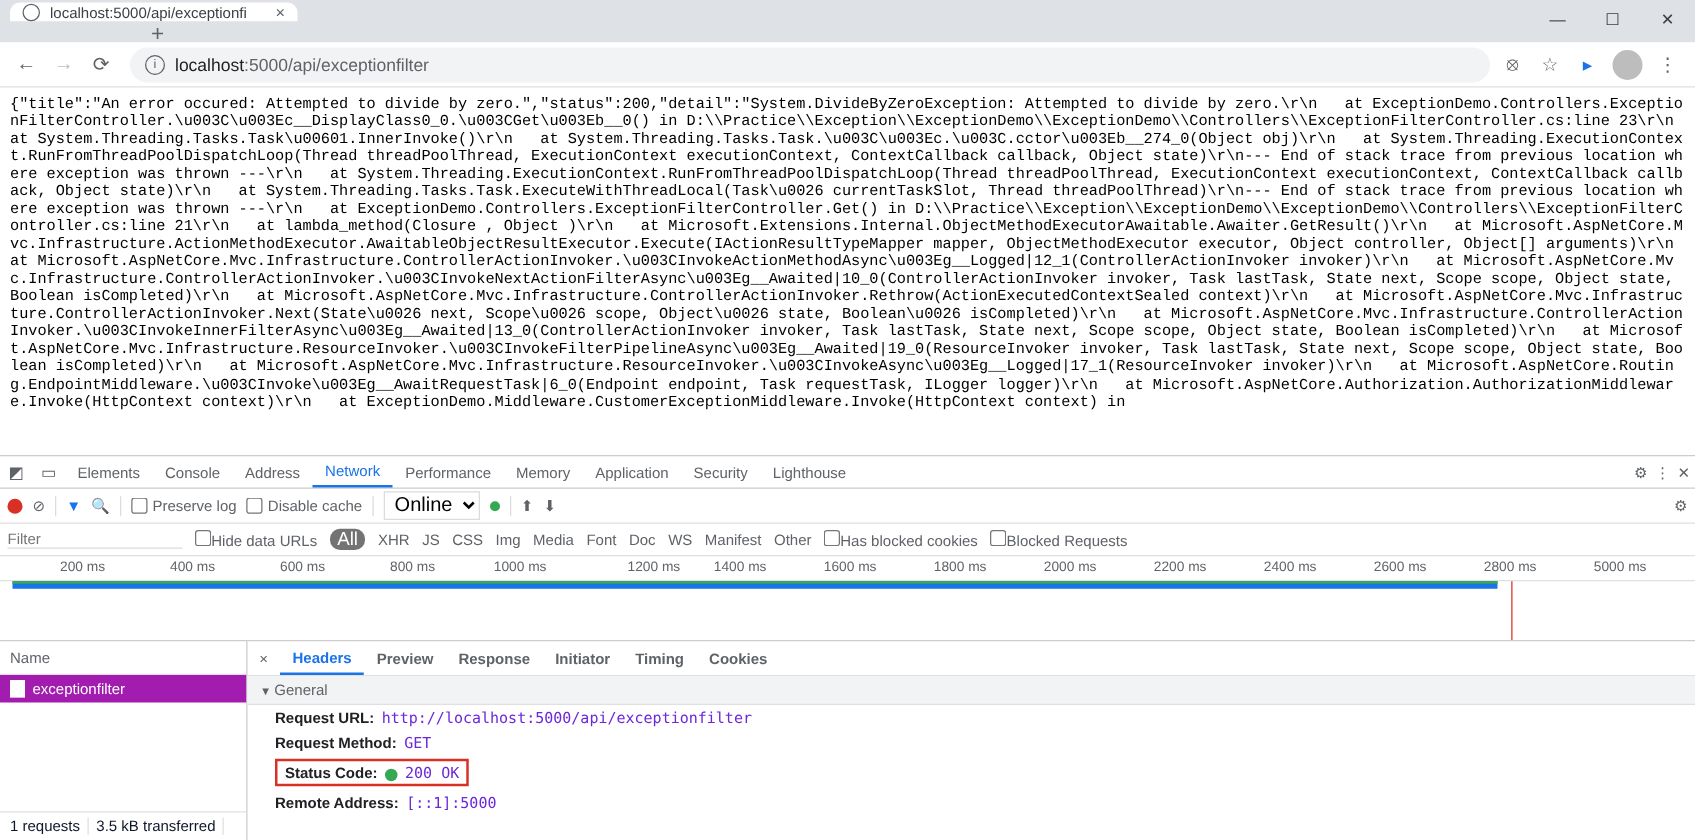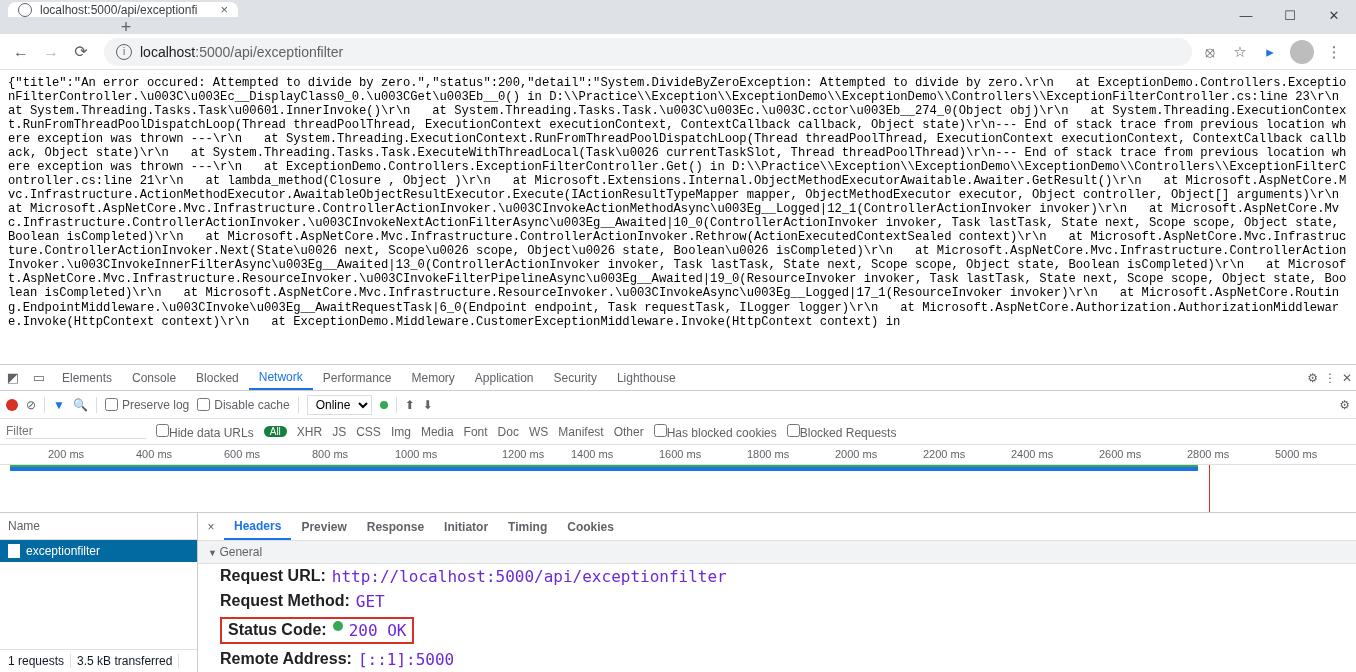--- a/index.html
+++ b/index.html
@@ -26,48 +26,48 @@
 .devtools { flex: 1; display: flex; flex-direction: column; border-top: 1px solid #ccc; }
 .dt-tabs { height: 26px; display: flex; align-items: center; border-bottom: 1px solid #ccc; font-size: 12px; color: #5f6368; }
 .dt-tabs .dt-icon { width: 26px; height: 26px; display: flex; align-items: center; justify-content: center; font-size: 13px; cursor: pointer; }
 .dt-tabs .dt-tab { padding: 0 10px; height: 100%; display: flex; align-items: center; cursor: pointer; }
 .dt-tabs .dt-tab.active { color: #1a73e8; border-bottom: 2px solid #1a73e8; }
 .dt-tabs .dt-right { margin-left: auto; display: flex; align-items: center; padding-right: 4px; gap: 6px; }
 .dt-toolbar { height: 28px; display: flex; align-items: center; border-bottom: 1px solid #e0e0e0; font-size: 12px; color: #5f6368; padding: 0 6px; gap: 8px; }
 .dt-toolbar .rec { width: 12px; height: 12px; border-radius: 50%; background: #d93025; }
 .dt-toolbar .sep { width: 1px; height: 16px; background: #dadce0; }
 .dt-toolbar label { display: flex; align-items: center; gap: 4px; }
-.dt-toolbar select { border: 1px solid #dadce0; background: #fff; font-size: 12px; padding: 1px 4px; }
+.dt-toolbar select { border: 1px solid #dadce0; background: #fff; font-size: 16px; padding: 1px 4px; }
 .dt-toolbar .online-dot { width: 8px; height: 8px; border-radius: 50%; background: #34a853; }
 .dt-filter { height: 26px; display: flex; align-items: center; border-bottom: 1px solid #e0e0e0; font-size: 12px; color: #5f6368; padding: 0 6px; gap: 10px; }
 .dt-filter input[type=text] { border: none; border-bottom: 1px solid #dadce0; font-size: 12px; width: 140px; outline: none; }
-.pill { background: #15803d; color: #fff; border-radius: 8px; padding: 0 6px; font-size: 10px; }
+.pill { background: #737373; color: #fff; border-radius: 8px; padding: 0 6px; font-size: 15px; }
 .timeline-header { height: 20px; border-bottom: 1px solid #e0e0e0; position: relative; font-size: 11px; color: #5f6368; }
 .timeline-header .tick { position: absolute; top: 3px; }
 .timeline-body { height: 48px; border-bottom: 1px solid #ccc; position: relative; }
 .timeline-bar { position: absolute; top: 0; left: 10px; right: 158px; height: 6px; background: #1a73e8; border-top: 2px solid #34a853; }
 .timeline-marker { position: absolute; top: 0; bottom: 0; width: 1px; background: #d93025; right: 146px; }
 .dt-main { flex: 1; display: flex; }
 .req-list { width: 198px; border-right: 1px solid #ccc; display: flex; flex-direction: column; font-size: 12px; }
 .req-header { padding: 6px 8px; border-bottom: 1px solid #e0e0e0; color: #5f6368; }
-.req-item { padding: 4px 8px; background: #0369a1; color: #fff; display: flex; align-items: center; gap: 6px; }
+.req-item { padding: 4px 8px; background: #a21caf; color: #fff; display: flex; align-items: center; gap: 6px; }
 .req-item .doc-icon { width: 12px; height: 14px; background: #fff; border: 1px solid rgba(255,255,255,0.6); }
 .req-status { margin-top: auto; border-top: 1px solid #e0e0e0; padding: 4px 8px; color: #0f172a; display: flex; gap: 6px; }
 .req-status span { border-right: 1px solid #e0e0e0; padding-right: 6px; }
 .req-detail { flex: 1; display: flex; flex-direction: column; }
 .detail-tabs { height: 28px; display: flex; align-items: center; border-bottom: 1px solid #e0e0e0; font-size: 12px; color: #5f6368; }
 .detail-tabs .close-x { width: 26px; text-align: center; cursor: pointer; }
 .detail-tabs .dtab { padding: 0 10px; height: 100%; display: flex; align-items: center; cursor: pointer; font-weight: bold; }
 .detail-tabs .dtab.active { color: #1a73e8; border-bottom: 2px solid #1a73e8; }
 .section-hdr { background: #f1f3f4; padding: 4px 10px; font-size: 12px; color: #5f6368; border-bottom: 1px solid #e0e0e0; }
 .section-hdr::before { content: "▼ "; font-size: 9px; }
-.kv { padding: 3px 22px; font-size: 16px; display: flex; gap: 6px; }
+.kv { padding: 3px 22px; font-size: 12px; display: flex; gap: 6px; }
 .kv .k { font-weight: 600; color: #202124; }
 .kv .v { color: #6d28d9; font-family: Consolas, monospace; }
-.status-row { display: inline-flex; align-items: flex-start; gap: 6px; }
+.status-row { display: inline-flex; align-items: flex-end; gap: 6px; }
 .status-dot { width: 10px; height: 10px; border-radius: 50%; background: #34a853; }
 .highlight-box { border: 2px solid #d93025; padding: 2px 6px; display: inline-flex; }
 </style>
 </head>
 <body>
 
 <div class="titlebar">
   <div class="tab-strip">
     <div class="tab">
       <span class="favicon"></span>
@@ -103,21 +103,21 @@
 </div>
 
 <div class="content">{"title":"An error occured: Attempted to divide by zero.","status":200,"detail":"System.DivideByZeroException: Attempted to divide by zero.\r\n   at ExceptionDemo.Controllers.ExceptionFilterController.\u003C\u003Ec__DisplayClass0_0.\u003CGet\u003Eb__0() in D:\\Practice\\Exception\\ExceptionDemo\\ExceptionDemo\\Controllers\\ExceptionFilterController.cs:line 23\r\n   at System.Threading.Tasks.Task\u00601.InnerInvoke()\r\n   at System.Threading.Tasks.Task.\u003C\u003Ec.\u003C.cctor\u003Eb__274_0(Object obj)\r\n   at System.Threading.ExecutionContext.RunFromThreadPoolDispatchLoop(Thread threadPoolThread, ExecutionContext executionContext, ContextCallback callback, Object state)\r\n--- End of stack trace from previous location where exception was thrown ---\r\n   at System.Threading.ExecutionContext.RunFromThreadPoolDispatchLoop(Thread threadPoolThread, ExecutionContext executionContext, ContextCallback callback, Object state)\r\n   at System.Threading.Tasks.Task.ExecuteWithThreadLocal(Task\u0026 currentTaskSlot, Thread threadPoolThread)\r\n--- End of stack trace from previous location where exception was thrown ---\r\n   at ExceptionDemo.Controllers.ExceptionFilterController.Get() in D:\\Practice\\Exception\\ExceptionDemo\\ExceptionDemo\\Controllers\\ExceptionFilterController.cs:line 21\r\n   at lambda_method(Closure , Object )\r\n   at Microsoft.Extensions.Internal.ObjectMethodExecutorAwaitable.Awaiter.GetResult()\r\n   at Microsoft.AspNetCore.Mvc.Infrastructure.ActionMethodExecutor.AwaitableObjectResultExecutor.Execute(IActionResultTypeMapper mapper, ObjectMethodExecutor executor, Object controller, Object[] arguments)\r\n   at Microsoft.AspNetCore.Mvc.Infrastructure.ControllerActionInvoker.\u003CInvokeActionMethodAsync\u003Eg__Logged|12_1(ControllerActionInvoker invoker)\r\n   at Microsoft.AspNetCore.Mvc.Infrastructure.ControllerActionInvoker.\u003CInvokeNextActionFilterAsync\u003Eg__Awaited|10_0(ControllerActionInvoker invoker, Task lastTask, State next, Scope scope, Object state, Boolean isCompleted)\r\n   at Microsoft.AspNetCore.Mvc.Infrastructure.ControllerActionInvoker.Rethrow(ActionExecutedContextSealed context)\r\n   at Microsoft.AspNetCore.Mvc.Infrastructure.ControllerActionInvoker.Next(State\u0026 next, Scope\u0026 scope, Object\u0026 state, Boolean\u0026 isCompleted)\r\n   at Microsoft.AspNetCore.Mvc.Infrastructure.ControllerActionInvoker.\u003CInvokeInnerFilterAsync\u003Eg__Awaited|13_0(ControllerActionInvoker invoker, Task lastTask, State next, Scope scope, Object state, Boolean isCompleted)\r\n   at Microsoft.AspNetCore.Mvc.Infrastructure.ResourceInvoker.\u003CInvokeFilterPipelineAsync\u003Eg__Awaited|19_0(ResourceInvoker invoker, Task lastTask, State next, Scope scope, Object state, Boolean isCompleted)\r\n   at Microsoft.AspNetCore.Mvc.Infrastructure.ResourceInvoker.\u003CInvokeAsync\u003Eg__Logged|17_1(ResourceInvoker invoker)\r\n   at Microsoft.AspNetCore.Routing.EndpointMiddleware.\u003CInvoke\u003Eg__AwaitRequestTask|6_0(Endpoint endpoint, Task requestTask, ILogger logger)\r\n   at Microsoft.AspNetCore.Authorization.AuthorizationMiddleware.Invoke(HttpContext context)\r\n   at ExceptionDemo.Middleware.CustomerExceptionMiddleware.Invoke(HttpContext context) in</div>
 
 <div class="devtools">
   <div class="dt-tabs">
     <span class="dt-icon">◩</span>
     <span class="dt-icon">▭</span>
     <span class="dt-tab">Elements</span>
     <span class="dt-tab">Console</span>
-    <span class="dt-tab">Blocked</span>
+    <span class="dt-tab">Address</span>
     <span class="dt-tab active">Network</span>
     <span class="dt-tab">Performance</span>
     <span class="dt-tab">Memory</span>
     <span class="dt-tab">Application</span>
     <span class="dt-tab">Security</span>
     <span class="dt-tab">Lighthouse</span>
     <div class="dt-right">
       <span>⚙</span>
       <span>⋮</span>
       <span>✕</span>

